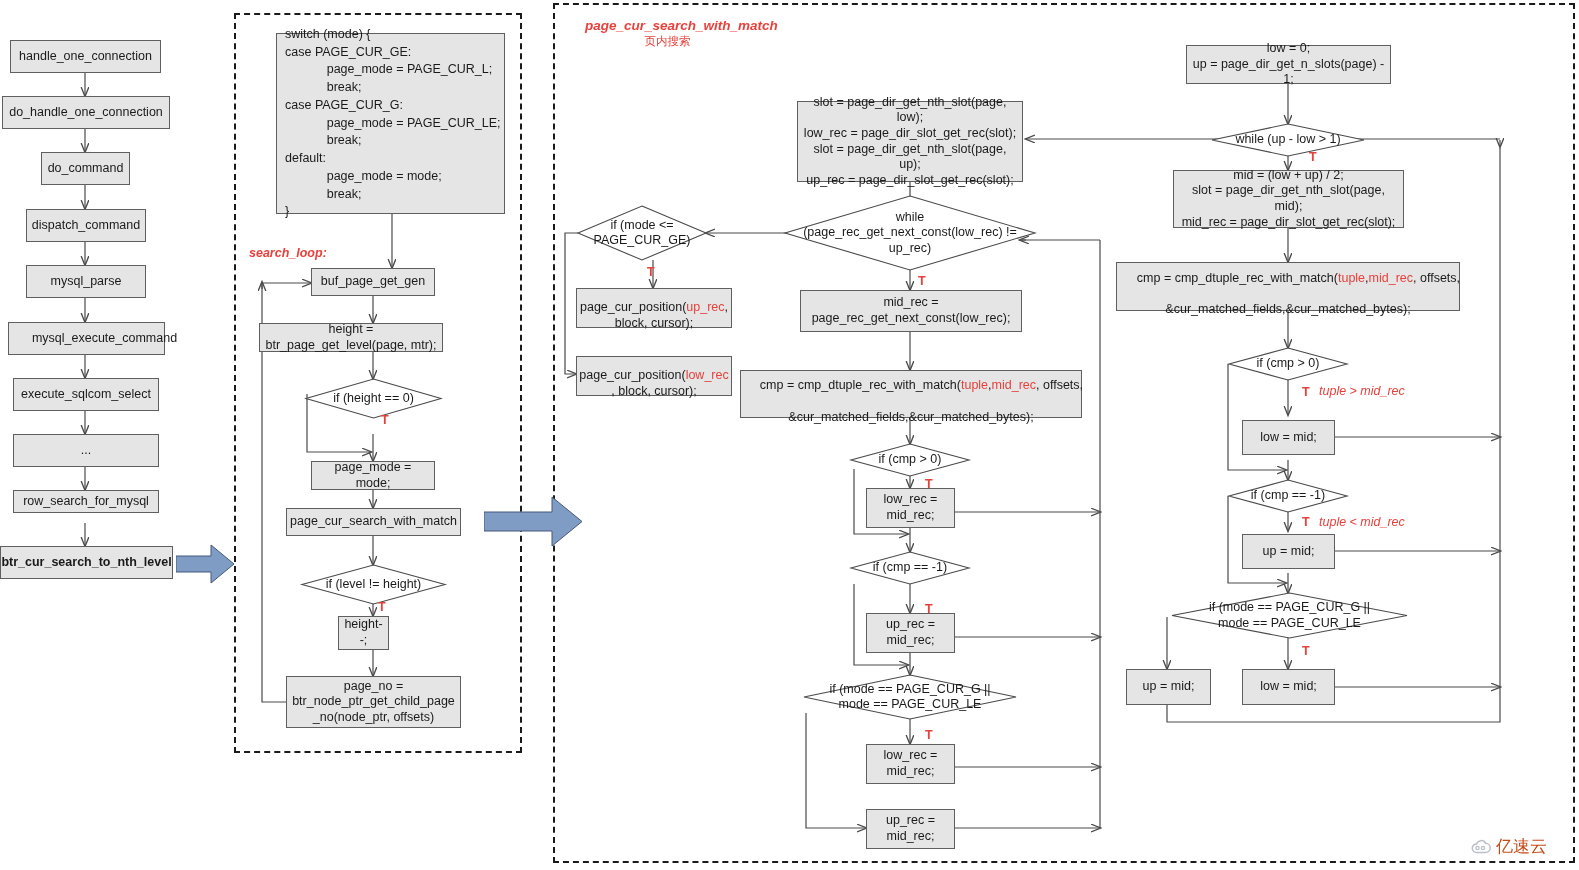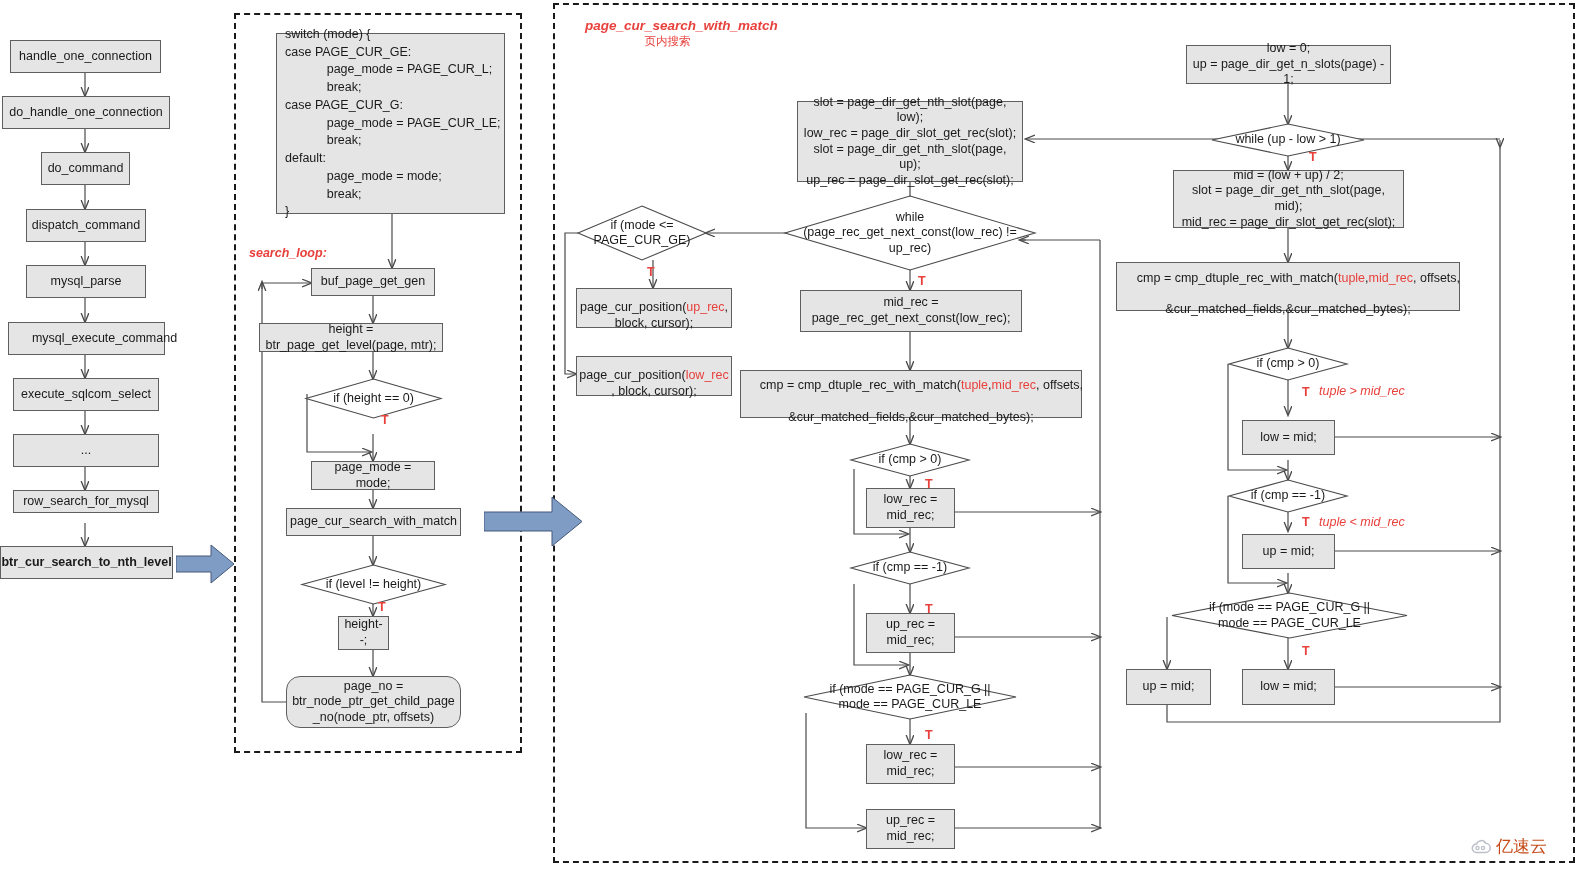--- a/index.html
+++ b/index.html
@@ -226,21 +226,21 @@
   <div class="dia" style="left:302px;top:565px;width:143px;height:39px;">
     <svg width="143" height="39" viewBox="0 0 143 39">
         <polygon points="71.5,0 143,19.5 71.5,39 0,19.5" fill="#fff" stroke="#4a4a4a" stroke-width="1.1"></polygon>
       </svg>
     <div class="txt">if (level != height)</div>
   </div>
   <div class="tlabel" style="left:378px;top:600px;">T</div>
 
   <div class="node" style="left:338px;top:616px;width:51px;height:34px;">height--;</div>
 
-  <div class="node" style="left:286px;top:676px;width:175px;height:52px;border-radius:14px;">page_no =
+  <div class="node" style="left:286px;top:676px;width:175px;height:52px;">page_no =
 btr_node_ptr_get_child_page
 _no(node_ptr, offsets)</div>
 
   <svg class="fatarrow" style="left:484px;top:494px;width:100px;height:55px;" viewBox="0 0 100 55">
     <path d="M0,18 L68,18 L68,3 L98,27.5 L68,52 L68,37 L0,37 Z" fill="#7e9cc4" stroke="#46597a" stroke-width="1"></path>
   </svg>
 
   <div class="title-blk" style="left:585px;top:18px;width:165px;">
     <div class="t1">page_cur_search_with_match</div>
     <div class="t2">页内搜索</div>

